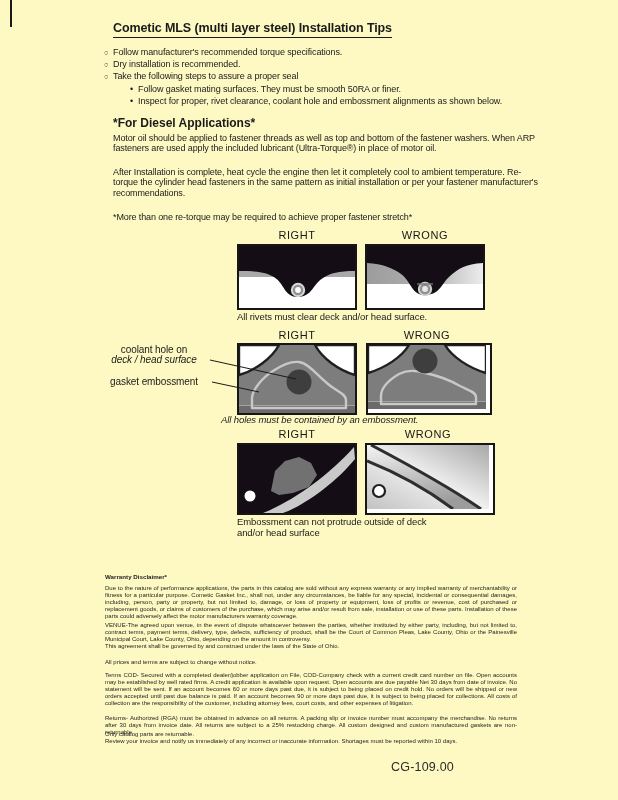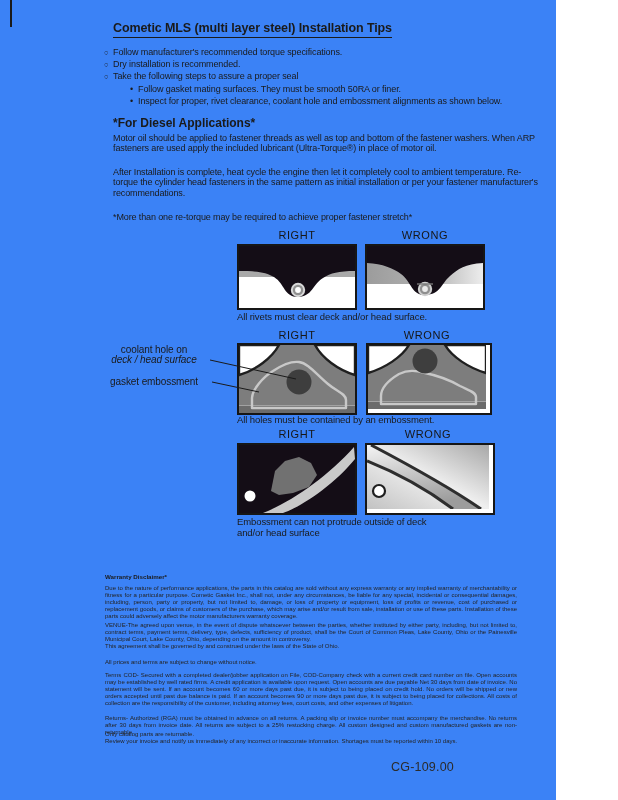--- a/index.html
+++ b/index.html
@@ -1,17 +1,17 @@
 <!DOCTYPE html>
 <html><head>
 <meta charset="utf-8">
 <style>
   html,body{margin:0;padding:0;background:#ffffff;}
   .page{
-    position:relative;width:556px;height:800px;background:#3b82f6;overflow:hidden;
+    position:relative;width:618px;height:800px;background:#fef9c3;overflow:hidden;
     font-family:"Liberation Sans", sans-serif;color:#1a1a1a;
   }
   .abs{position:absolute;}
 
   .scan-mark{position:absolute;left:10px;top:0;width:2px;height:27px;background:#1a1a1a;}
 
   .doc-title{
     position:absolute;left:113px;top:21px;
     font-size:12.5px;font-weight:bold;letter-spacing:-0.1px;white-space:nowrap;
     border-bottom:1.6px solid #1a1a1a;padding-bottom:2px;
@@ -136,21 +136,21 @@
     <svg width="118" height="64" viewBox="0 0 118 64">
       <rect width="118" height="64" fill="#7d7d7d"></rect>
       <path d="M0,0 H41 C34,12 17,23 0,28 Z" fill="#ffffff" stroke="#1f1f1f" stroke-width="2.4"></path>
       <path d="M118,0 H77 C84,12 101,23 118,28 Z" fill="#ffffff" stroke="#1f1f1f" stroke-width="2.4"></path>
       <rect x="0" y="57" width="118" height="7" fill="#6b6b6b"></rect>
       <line x1="0" y1="56.5" x2="118" y2="56.5" stroke="#a2a2a2" stroke-width="1.2"></line>
       <path d="M13,59 V51 C13,43 21,35 31,29 C41,24 49,26 57,28 C67,30 80,34 92,41 C100,45 108,47 108,52 V59 Z" fill="none" stroke="#c8c8c8" stroke-width="2.4" stroke-linejoin="round"></path>
       <circle cx="57" cy="16" r="12.5" fill="#3e3e3e"></circle>
     </svg>
   </div>
-  <div class="dg-caption" style="left:237px;top:414px;">All holes must be contained by an embossment.</div>
+  <div class="dg-caption" style="left:221px;top:414px;font-style:italic;">All holes must be contained by an embossment.</div>
 
   <div class="dg-header" style="left:237px;top:428px;width:120px;">RIGHT</div>
   <div class="dg-header" style="left:365px;top:428px;width:126px;">WRONG</div>
 
   <div class="dg-box" style="left:237px;top:443px;width:116px;height:68px;">
     <svg width="116" height="68" viewBox="0 0 116 68">
       <rect width="116" height="68" fill="#140d16"></rect>
       <path d="M24,68 C54,56 88,32 115,2 L116,14 C94,41 60,63 44,68 Z" fill="#c9c9c9"></path>
       <path d="M32,46 L36,26 L46,16 L60,12 L72,18 L78,30 L70,42 L54,48 L40,50 Z" fill="#717171"></path>
       <circle cx="11" cy="51" r="5.5" fill="#ffffff"></circle>

